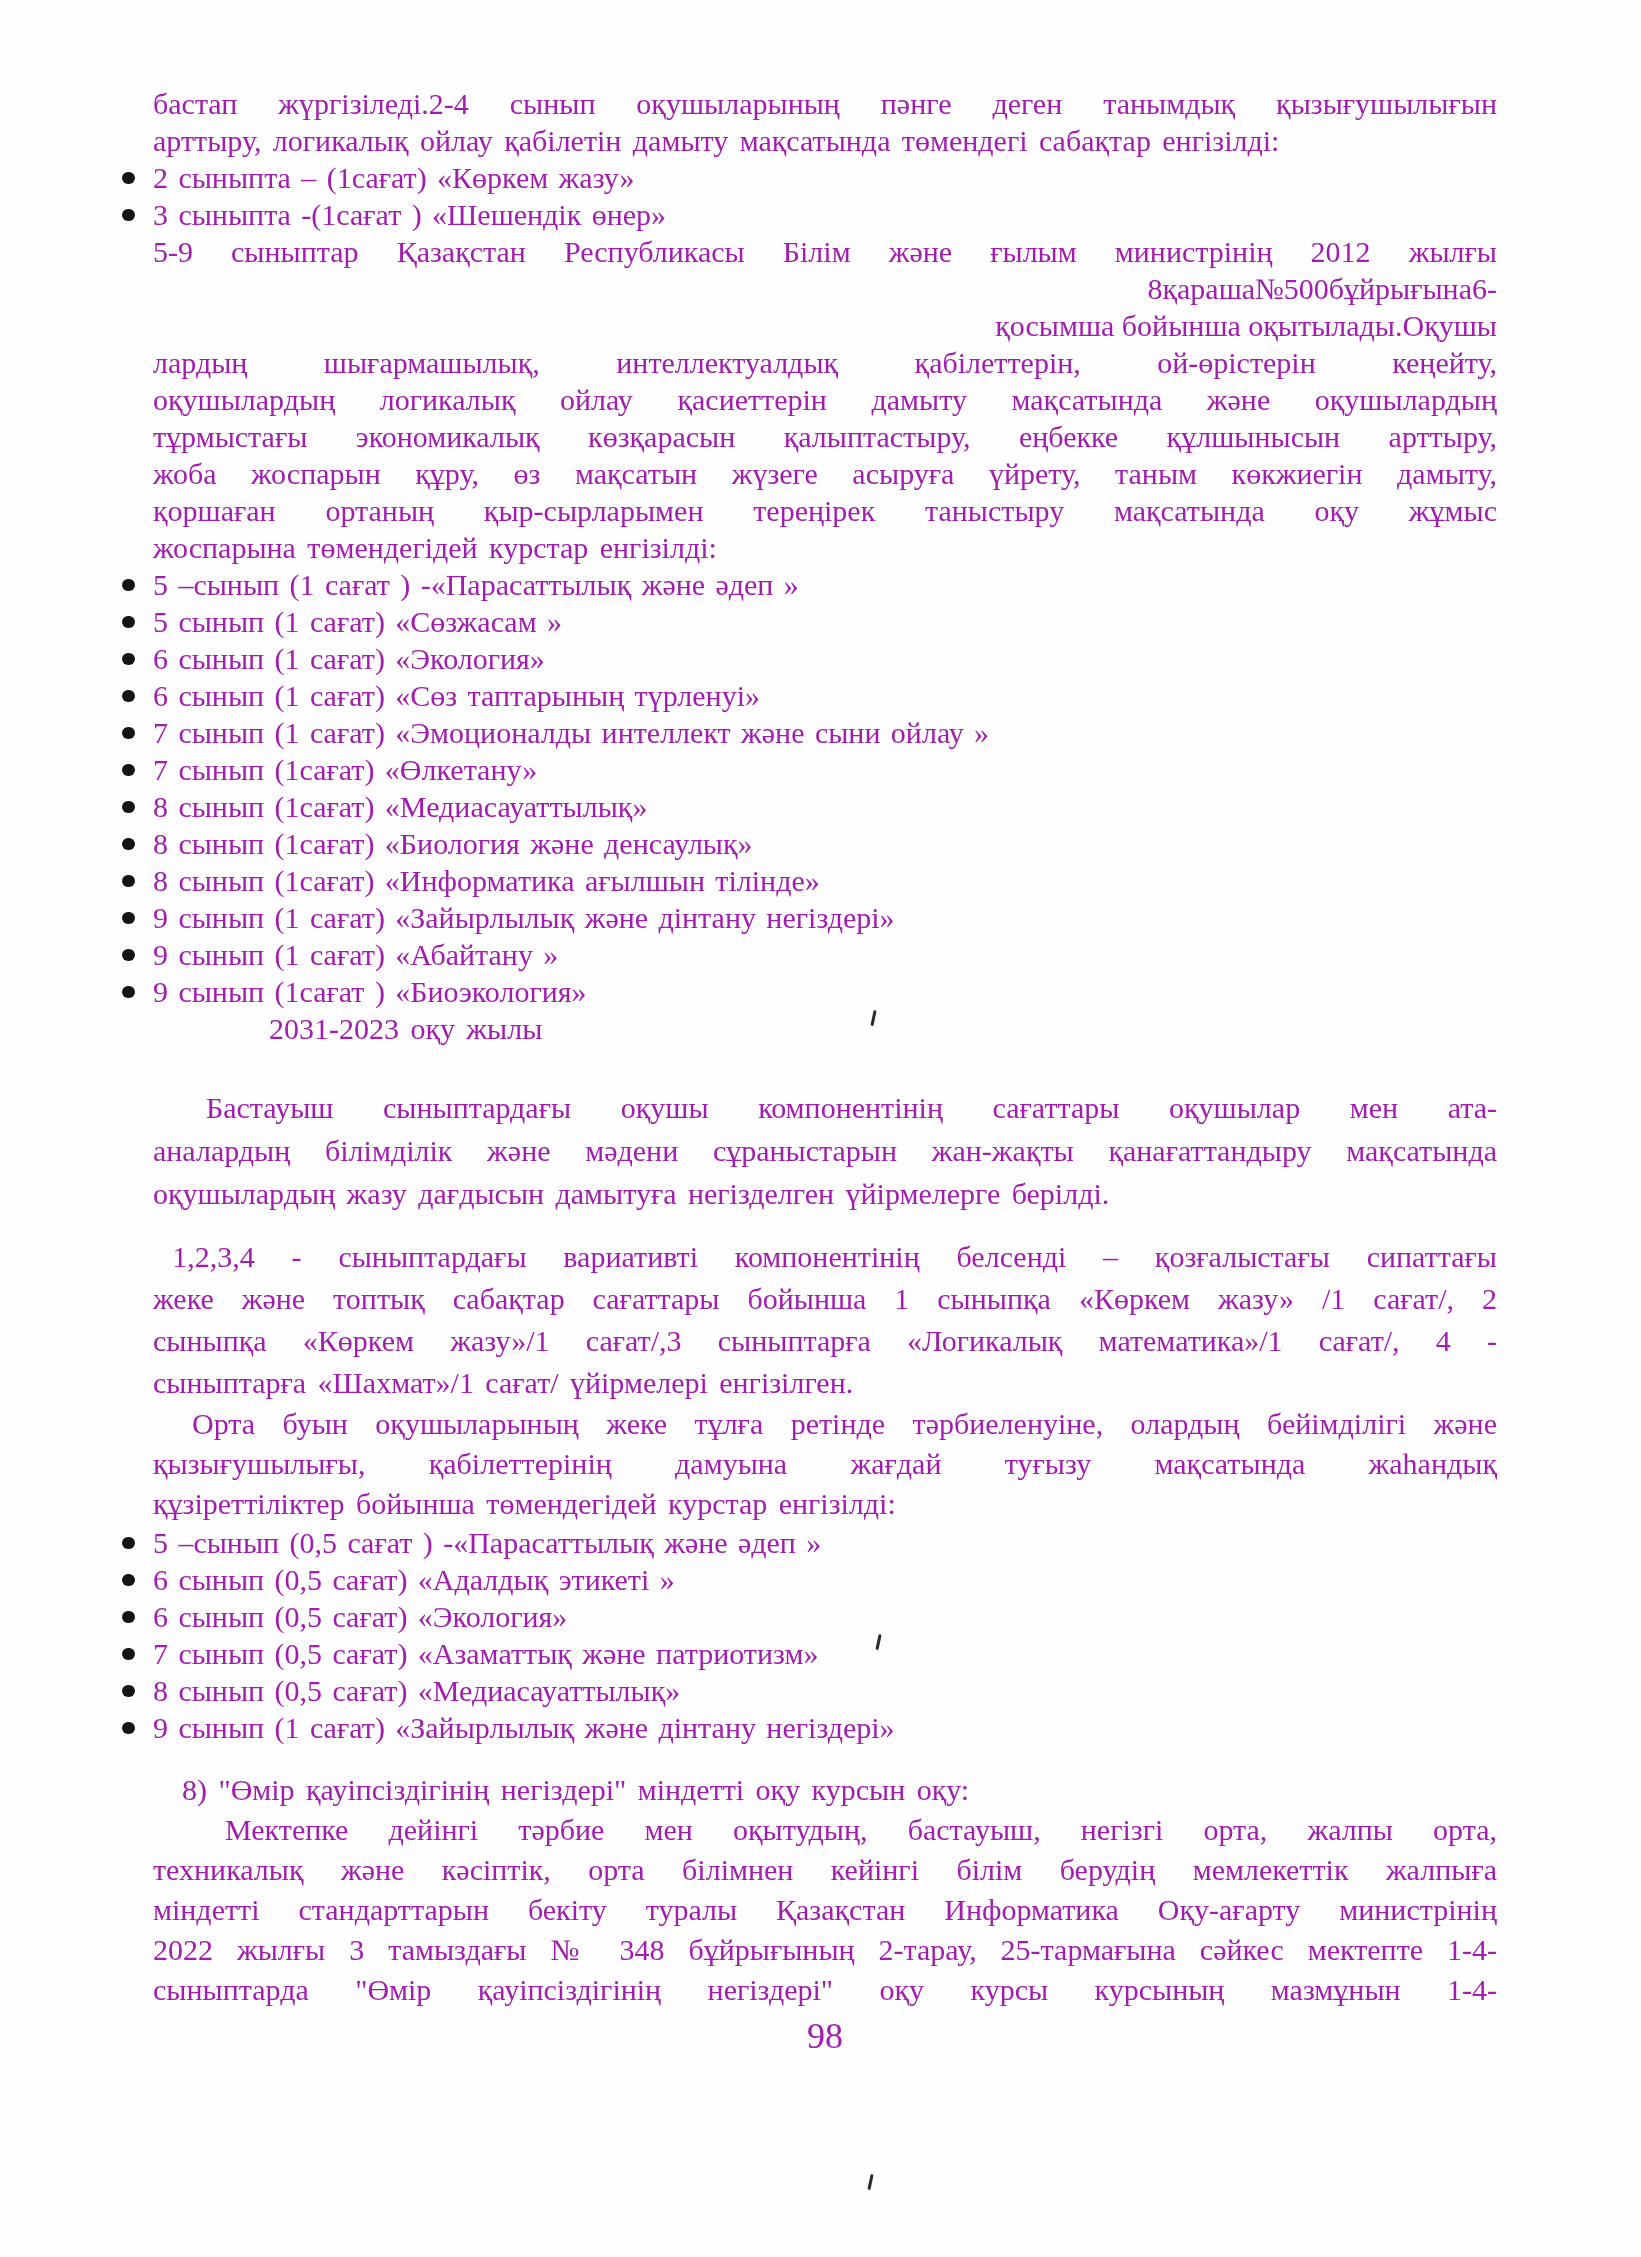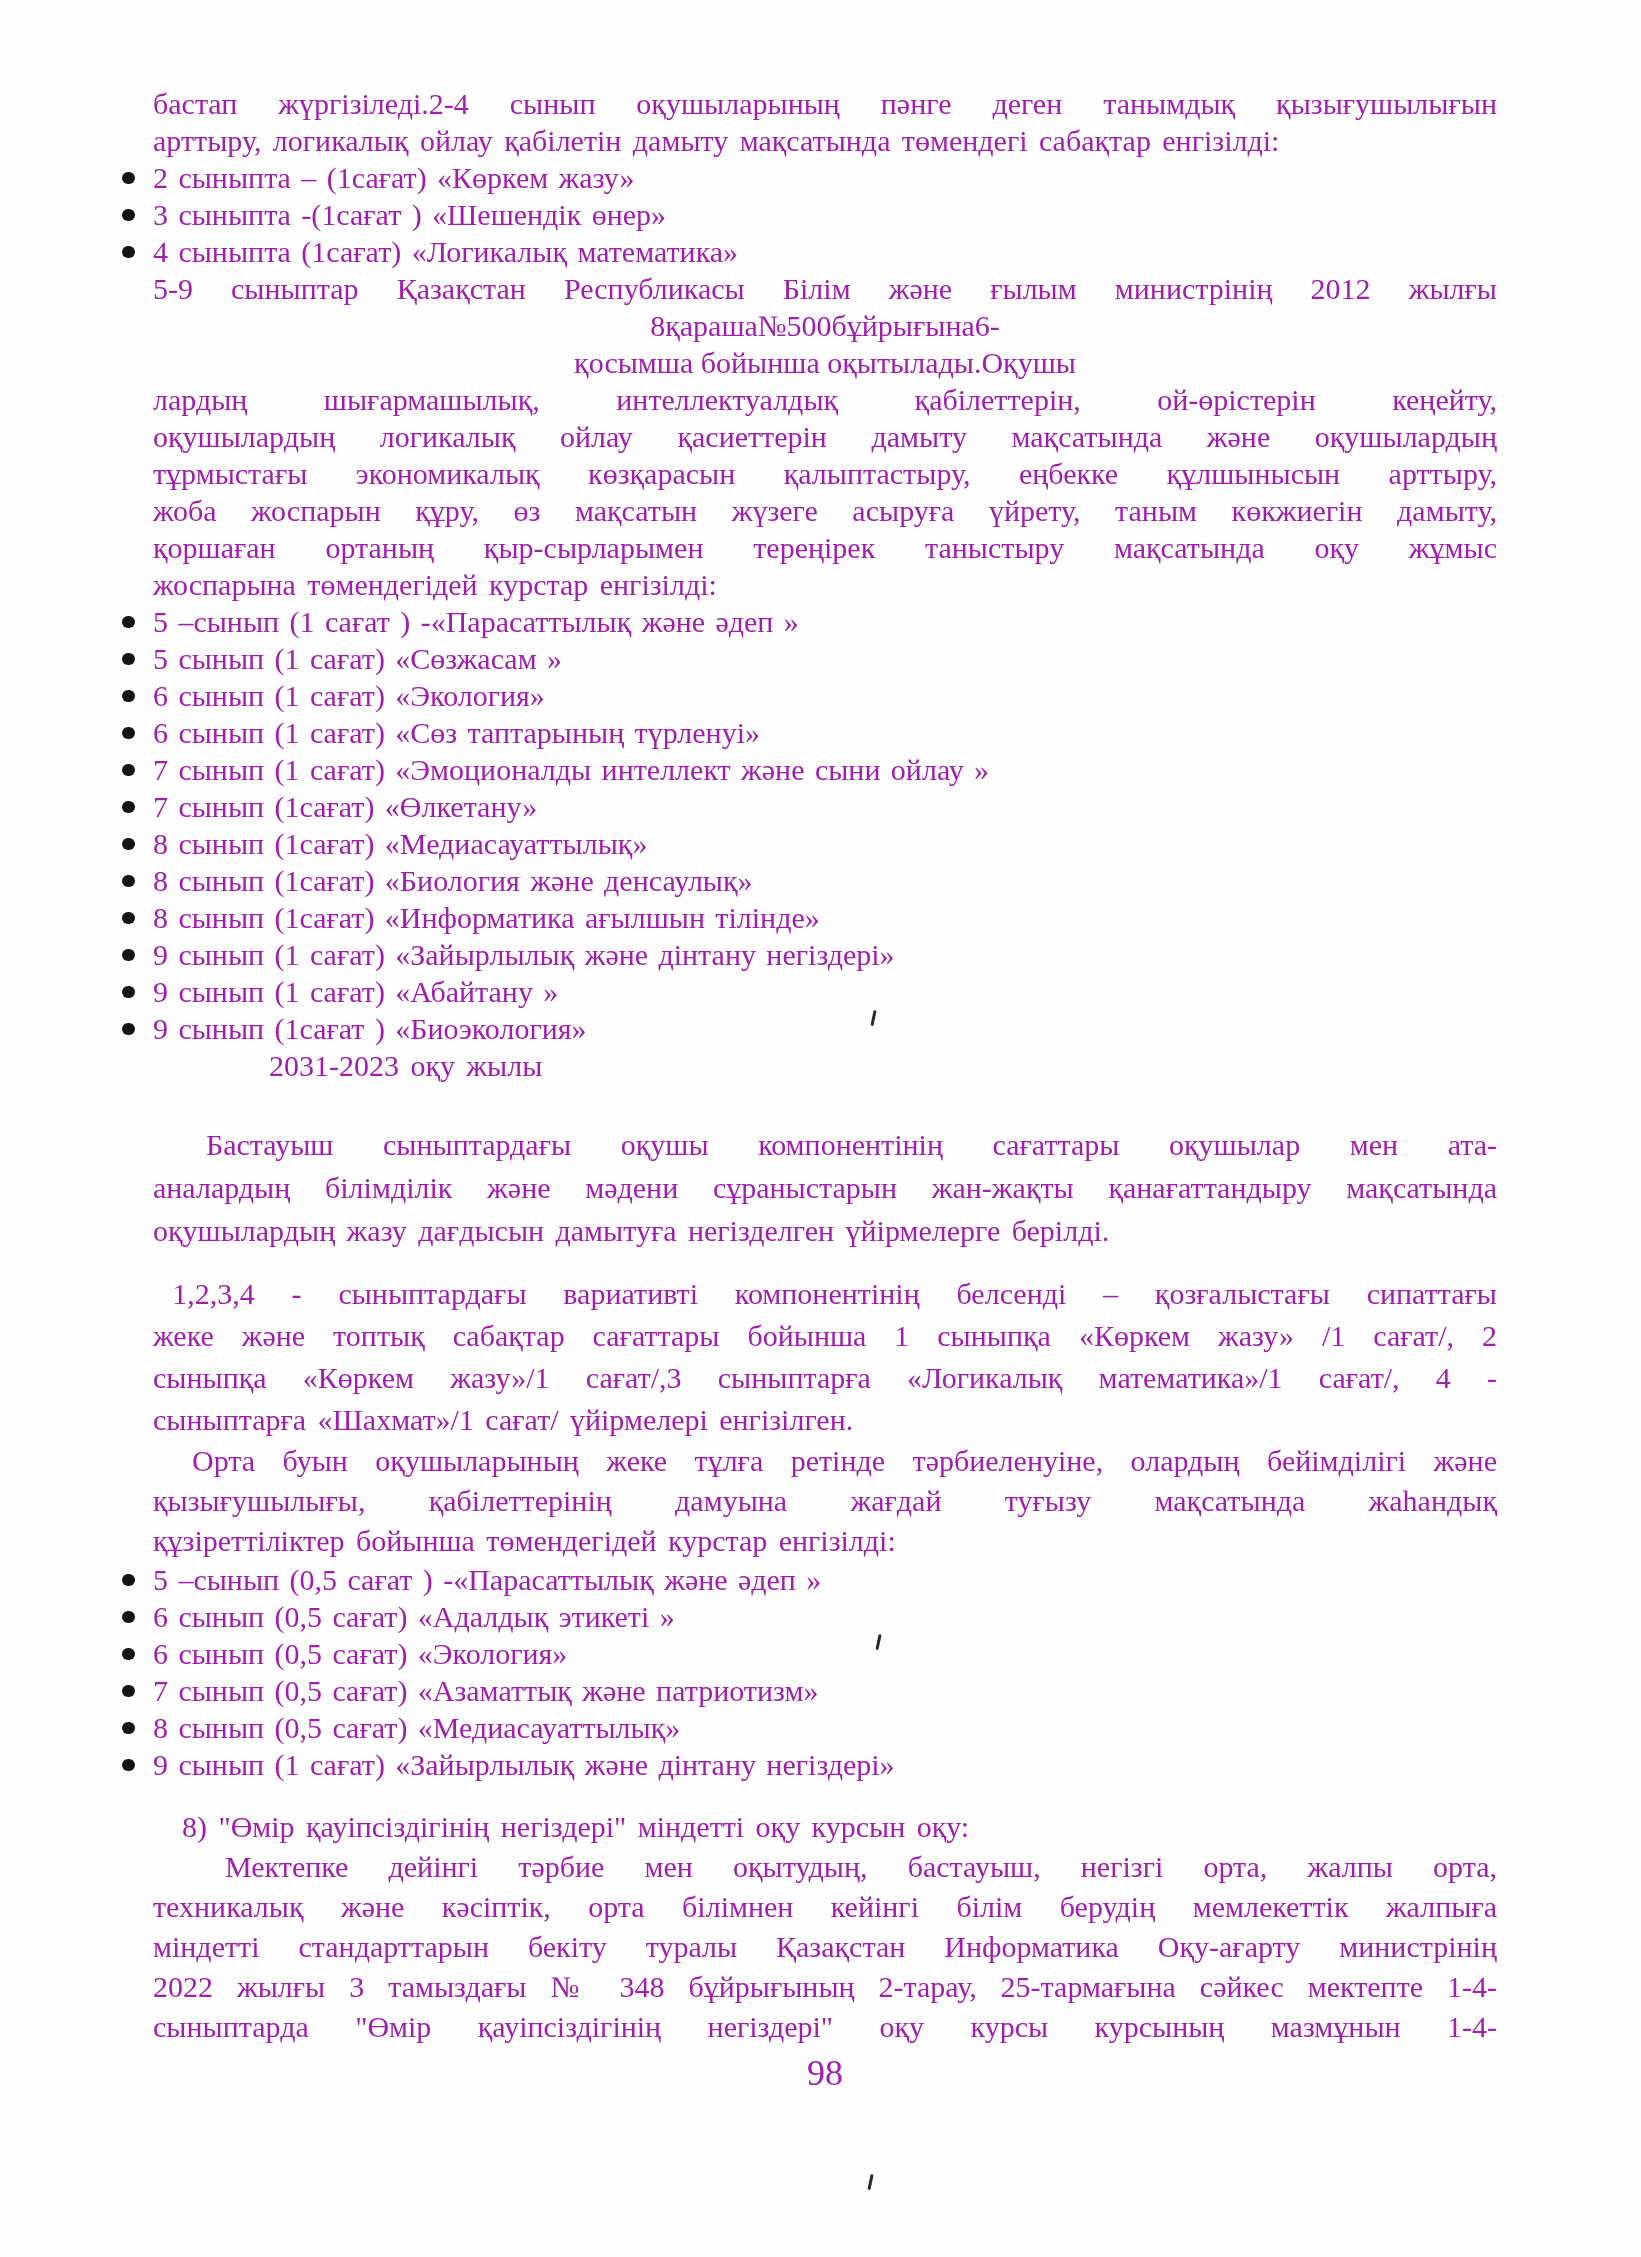--- a/index.html
+++ b/index.html
@@ -25,21 +25,21 @@
   .nline { line-height:37px; word-spacing:3.9px; }
   .lh41 { line-height:40px; }
   .lh43 { line-height:42px; }
   .lh45 { line-height:43px; }
   .ind55 { text-indent:53px; }
   .ind75 { text-indent:72px; }
   .ind40 { text-indent:39px; }
   .ind20 { text-indent:19.3px; }
   .ind30 { text-indent:29px; }
   .ind120 { text-indent:116px; }
-  .spread { display:flex; justify-content:center; line-height:37px; }
+  .spread { display:flex; justify-content:flex-end; line-height:37px; }
   .gap40 { height:39px; }
   .gap22 { height:21px; }
   .gap25 { height:24px; }
   ul.blist { list-style:none; margin:0; padding:0;font-family:Liberation Serif, serif; }
   ul.blist li {
     position:relative;
     line-height:37px;
     word-spacing:2.9px;
   }
   ul.blist li::before {
@@ -74,21 +74,20 @@
   <div class="content">
 
     <div>
       <div class="jline">бастап жүргізіледі.2-4 сынып оқушыларының  пәнге деген танымдық қызығушылығын</div>
       <div class="nline">арттыру, логикалық ойлау қабілетін дамыту мақсатында төмендегі сабақтар  енгізілді:</div>
     </div>
 
     <ul class="blist">
       <li>2 сыныпта  – (1сағат) «Көркем жазу»</li>
       <li>3 сыныпта  -(1сағат ) «Шешендік өнер»</li>
-      <li>4 сыныпта  (1сағат)  «Логикалық математика»</li>
     </ul>
 
     <div class="jline">5-9  сыныптар Қазақстан Республикасы Білім және ғылым министрінің 2012 жылғы</div>
 
     <div class="spread">
       <span>8қараша</span>
       <span>№500</span>
       <span>бұйрығына</span>
       <span>6-</span>
     </div>

